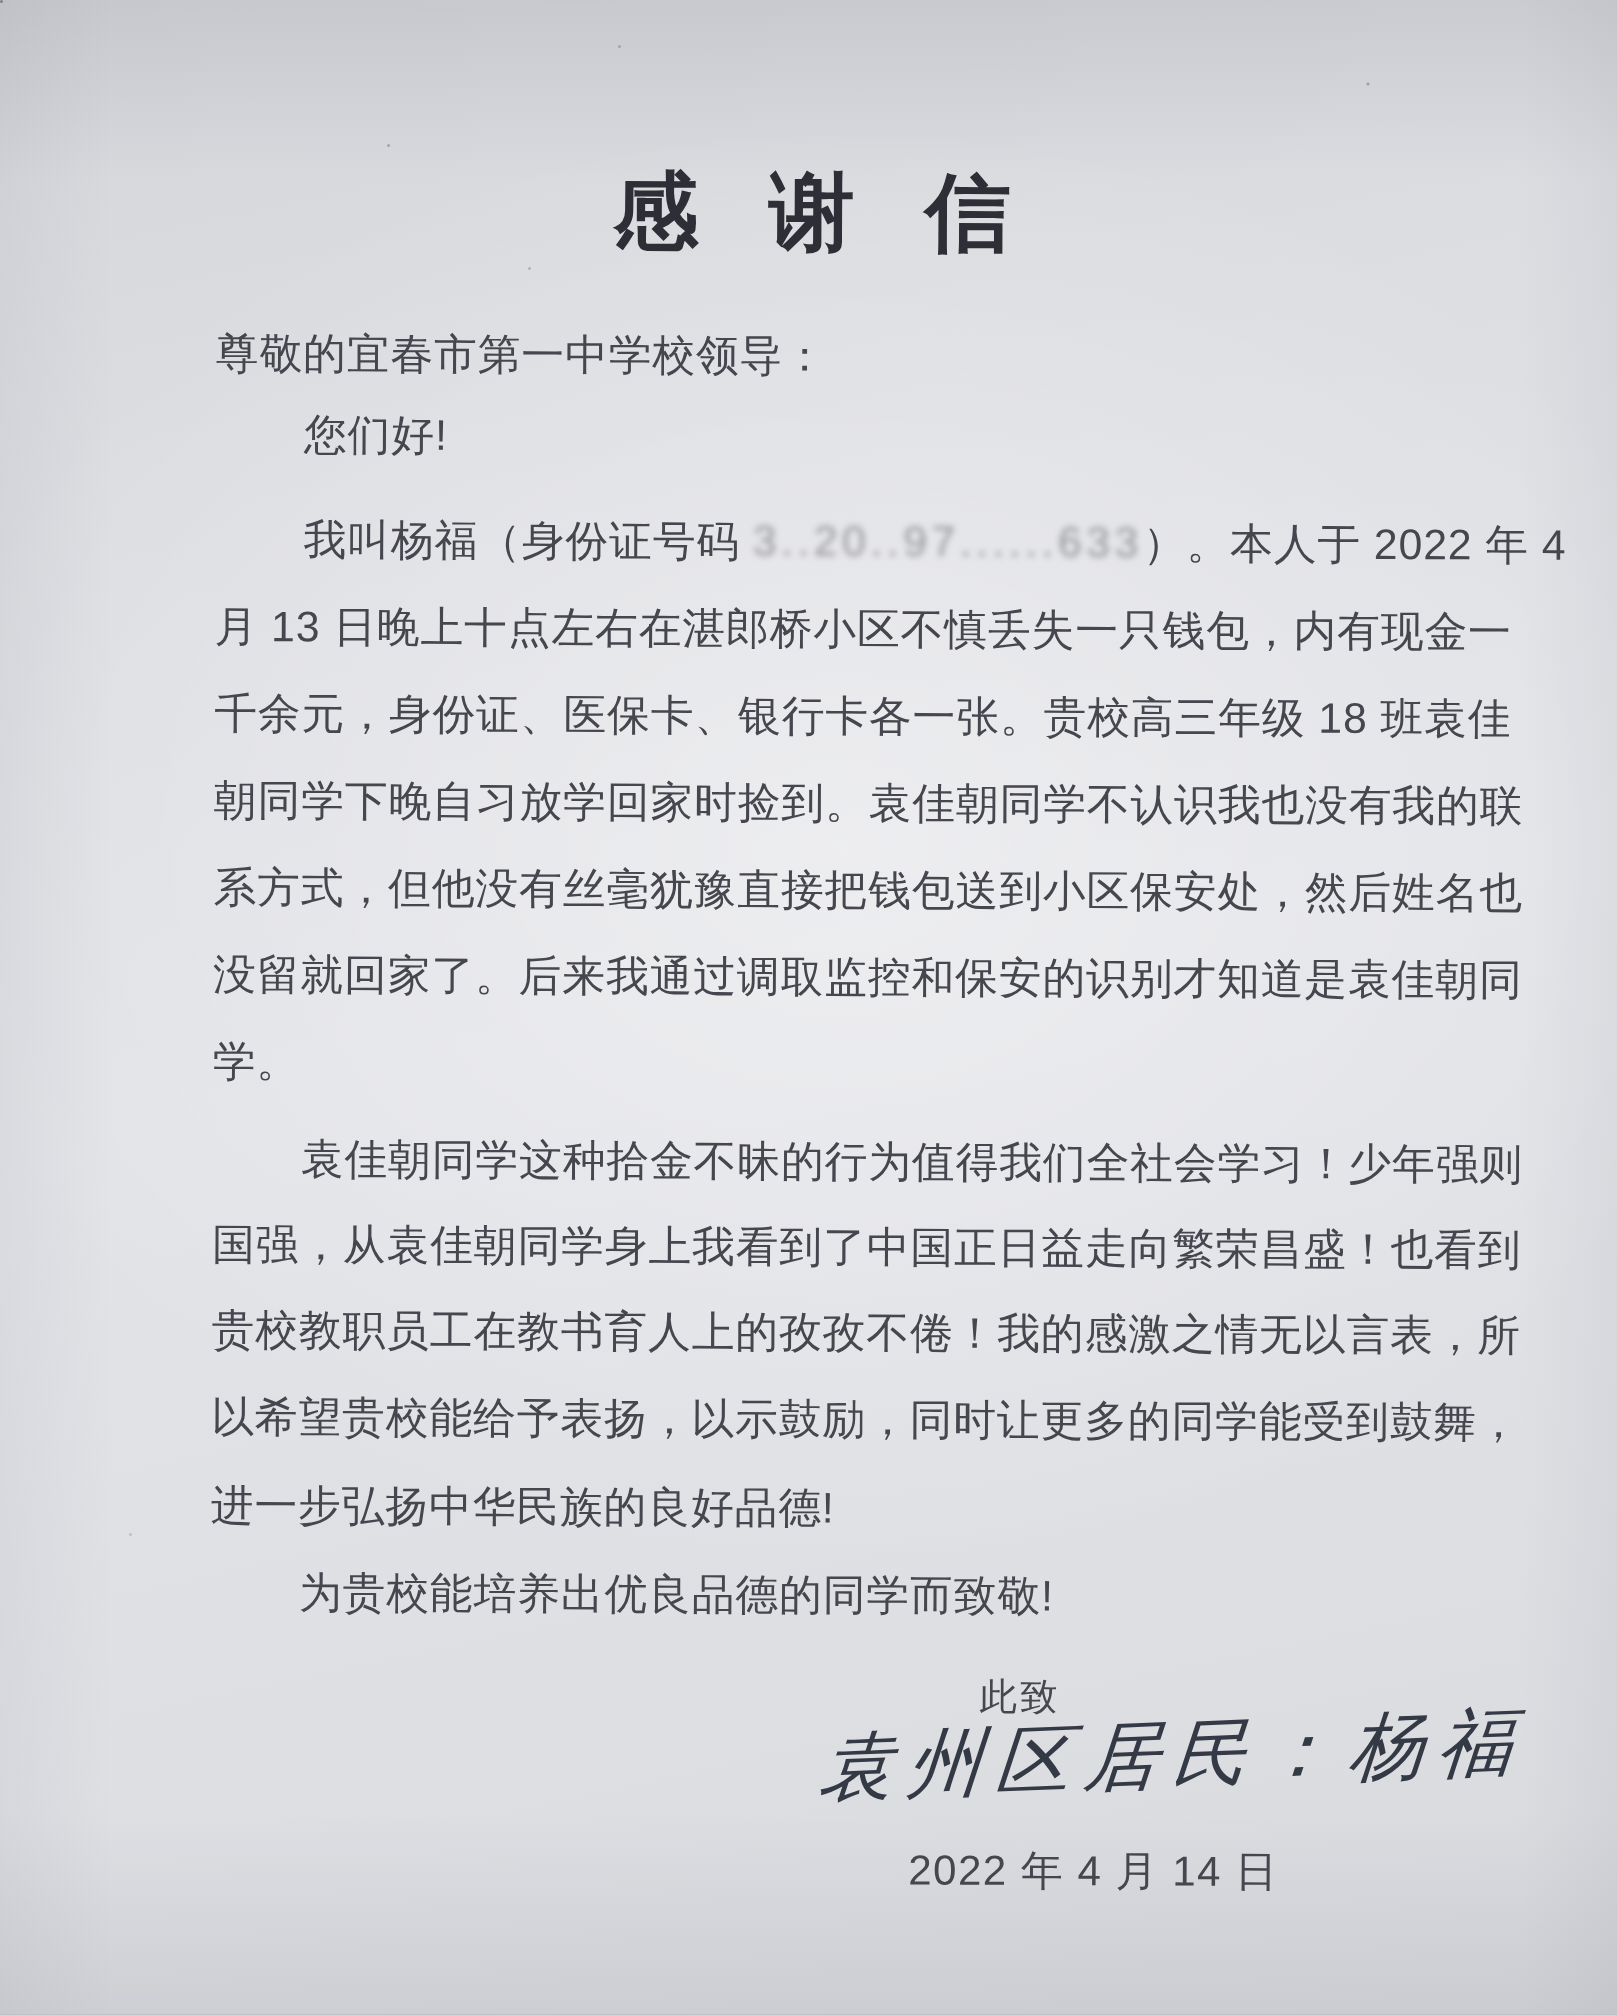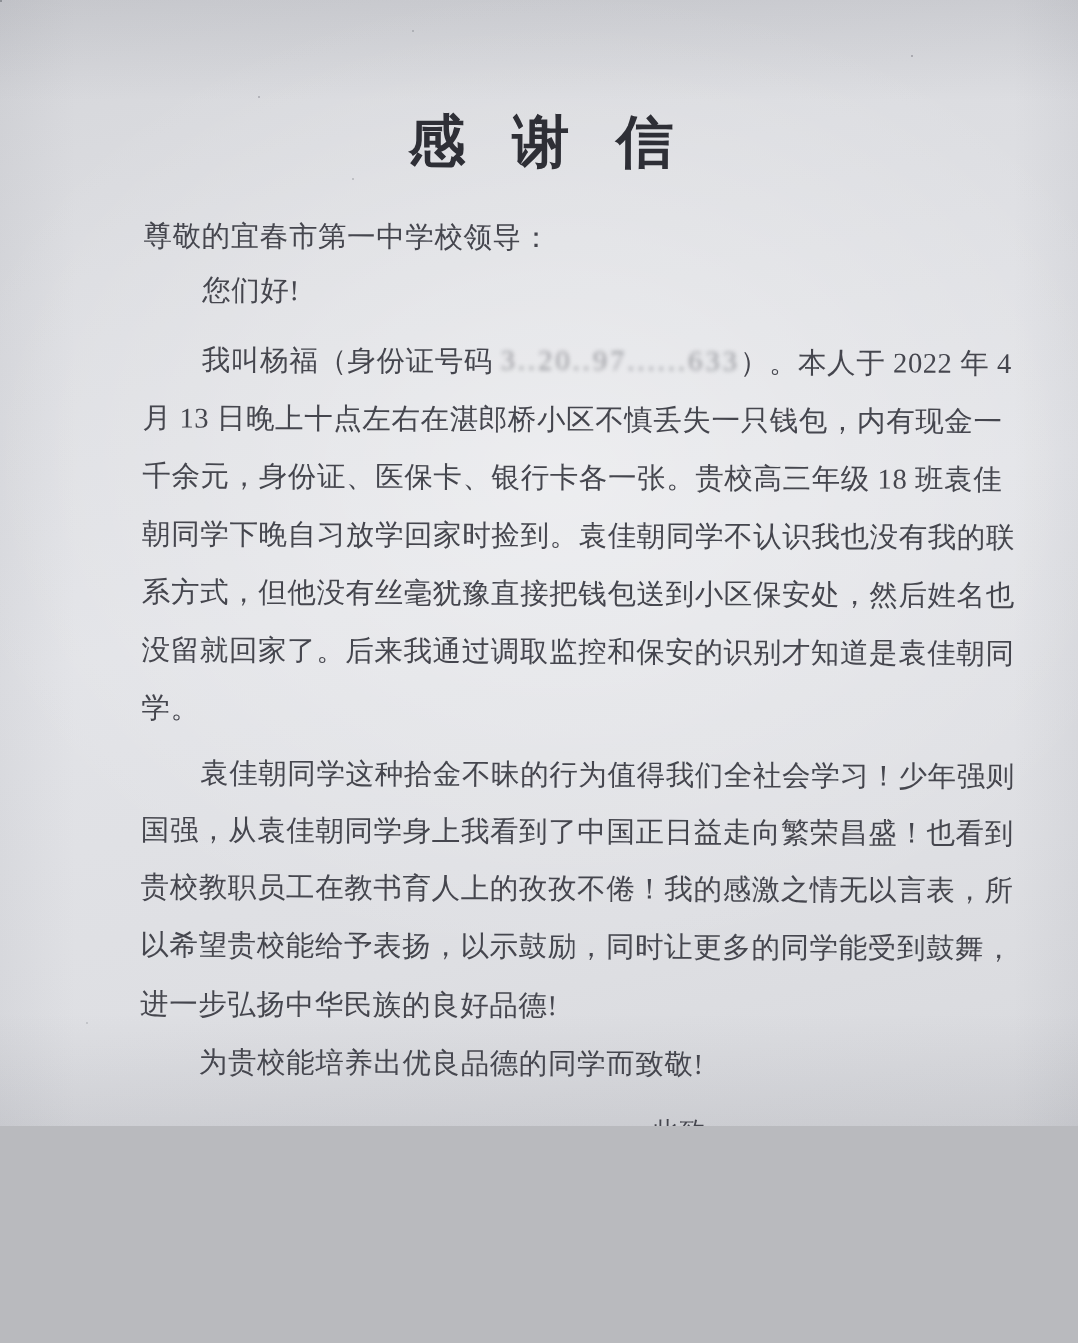--- a/index.html
+++ b/index.html
@@ -1,24 +1,24 @@
 <!DOCTYPE html>
 <html lang="zh"><head>
 <meta charset="utf-8">
 <style>
   html,body { margin:0; padding:0; background:#b9babe; }
   .page {
     position:relative;
-    width:1078px; height:1126px;
+    width:1078px; height:1343px;
     margin:0 auto;
     background:
       radial-gradient(ellipse 900px 700px at 52% 42%, rgba(255,255,255,0.40), rgba(255,255,255,0) 70%),
       linear-gradient(168deg, #d5d6da 0%, #dcdde1 22%, #e2e3e7 50%, #dedfe3 78%, #d8d9dd 100%);
     overflow:hidden;
-    font-family:Liberation Serif, serif;
+    font-family:Liberation Sans, sans-serif;
     color:#45464e;
   }
   .shade {
     position:absolute; inset:0; pointer-events:none;
     background:
       linear-gradient(to bottom, rgba(110,112,122,0.14), rgba(0,0,0,0) 9%, rgba(0,0,0,0) 90%, rgba(105,107,117,0.12)),
       linear-gradient(to right, rgba(120,122,132,0.08), rgba(0,0,0,0) 7%, rgba(0,0,0,0) 94%, rgba(120,122,132,0.08));
   }
   .noise {
     position:absolute; top:0; left:0; width:2px; height:2px; border-radius:50%;

